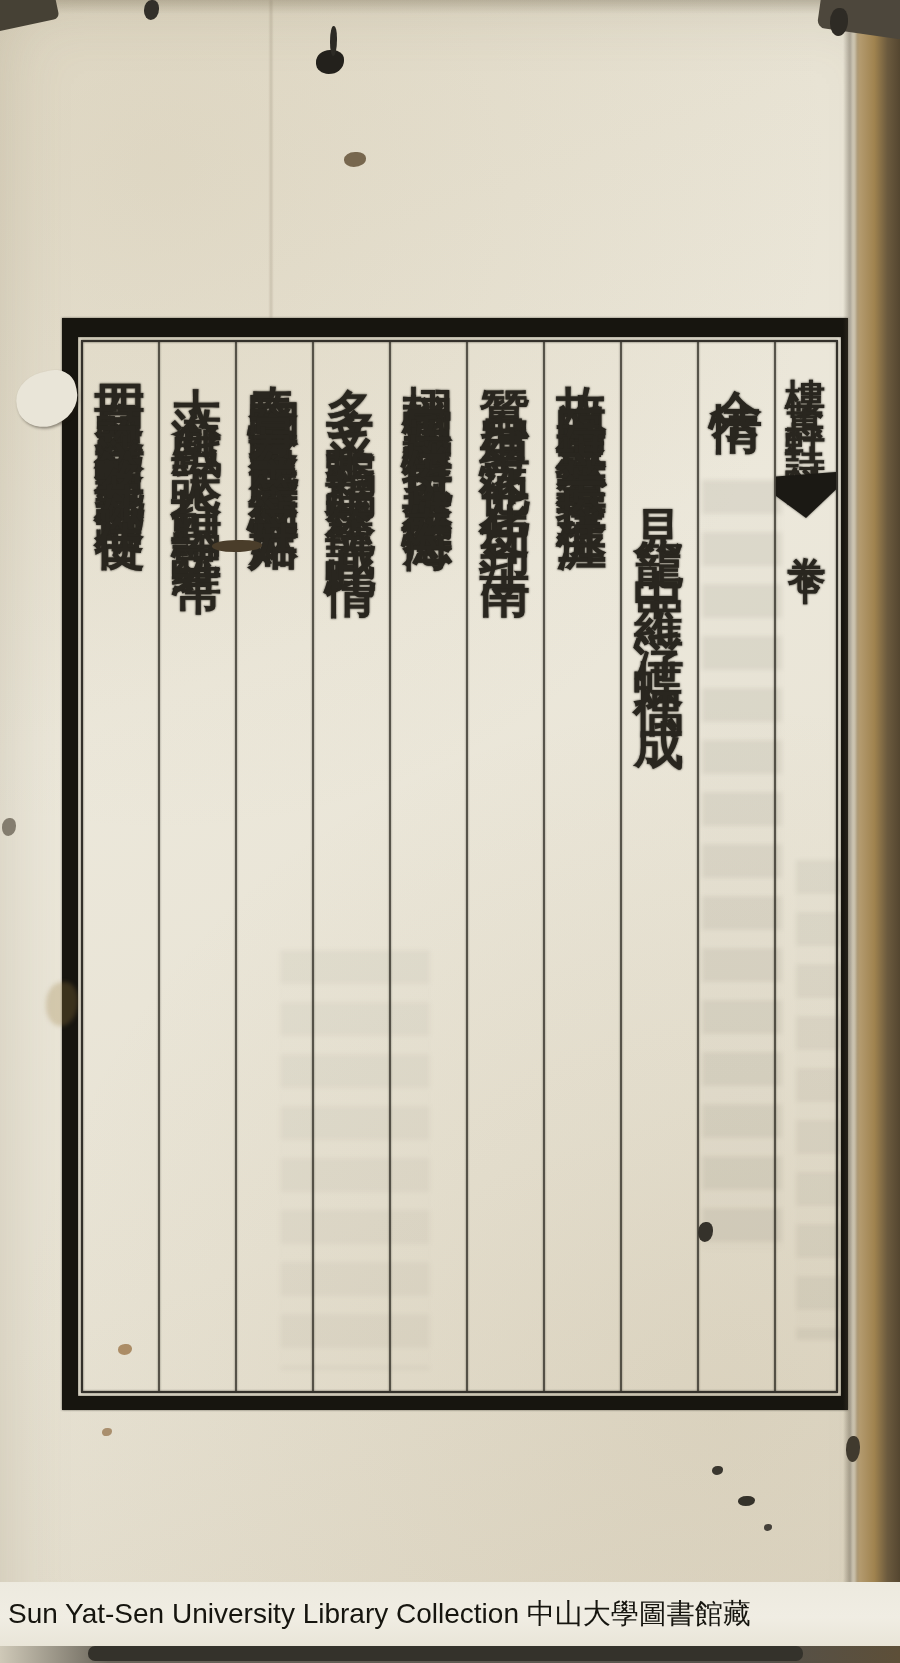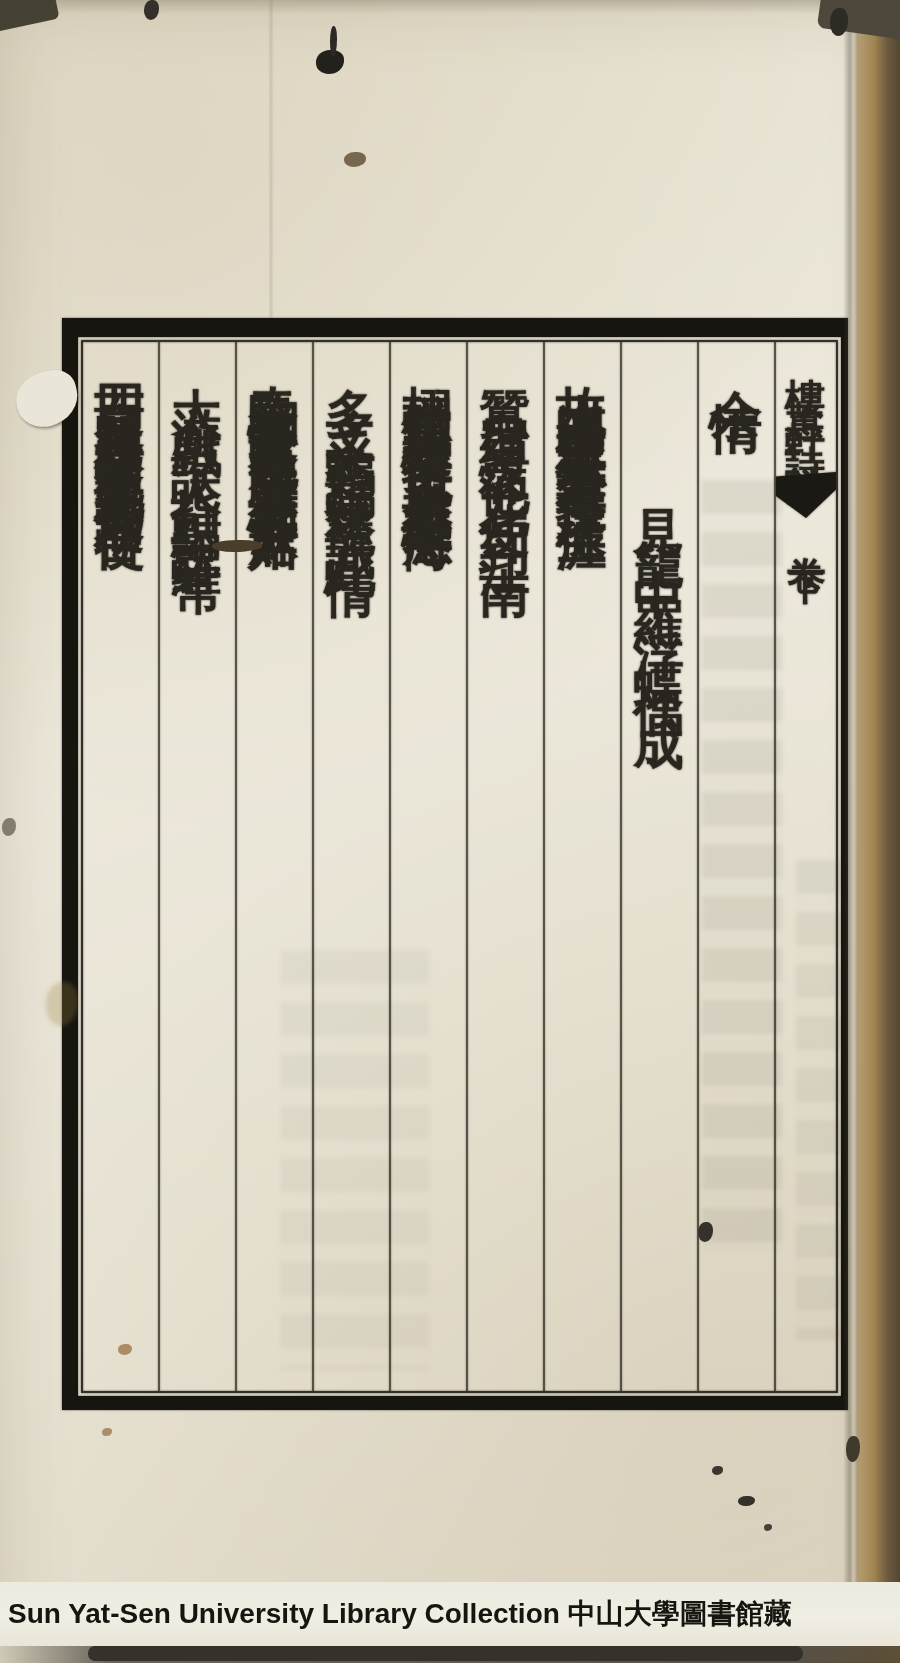--- a/index.html
+++ b/index.html
@@ -50,21 +50,21 @@
   
   .ghost{position:absolute;z-index:1;filter:blur(2px);
     background:repeating-linear-gradient(180deg, rgba(112,106,92,0.12) 0 34px, rgba(112,106,92,0.02) 34px 52px);}
   
   .speck{position:absolute;z-index:7;border-radius:50% 40% 55% 45%;}
   .tear{position:absolute;z-index:7;background:#e9e5d8;
     box-shadow:1px 2px 3px rgba(30,25,15,0.45);}
   
   .caption-band{position:absolute;left:0;top:1582px;width:900px;height:64px;z-index:8;
     background:linear-gradient(180deg,#edeadf 0%,#f0ede3 55%,#e9e5d8 100%);
-    display:flex;align-items:center;font-weight:bold;}
+    display:flex;align-items:center;}
   .caption{font-family:"Liberation Sans","DejaVu Sans",sans-serif;font-size:28px;
     color:#16150f;padding-left:8px;white-space:nowrap;}
   .bottom-strip{position:absolute;left:88px;top:1646px;width:715px;height:15px;z-index:8;
     background:#34322b;border-radius:7px;filter:blur(0.5px);}
   .bottom-shade{position:absolute;left:0;top:1646px;width:900px;height:17px;z-index:7;
     background:linear-gradient(90deg,#cfc9b8 0%,#6a655a 12%,#55514a 85%,#5d4f38 100%);}
 </style>
 </head>
 <body>
 

